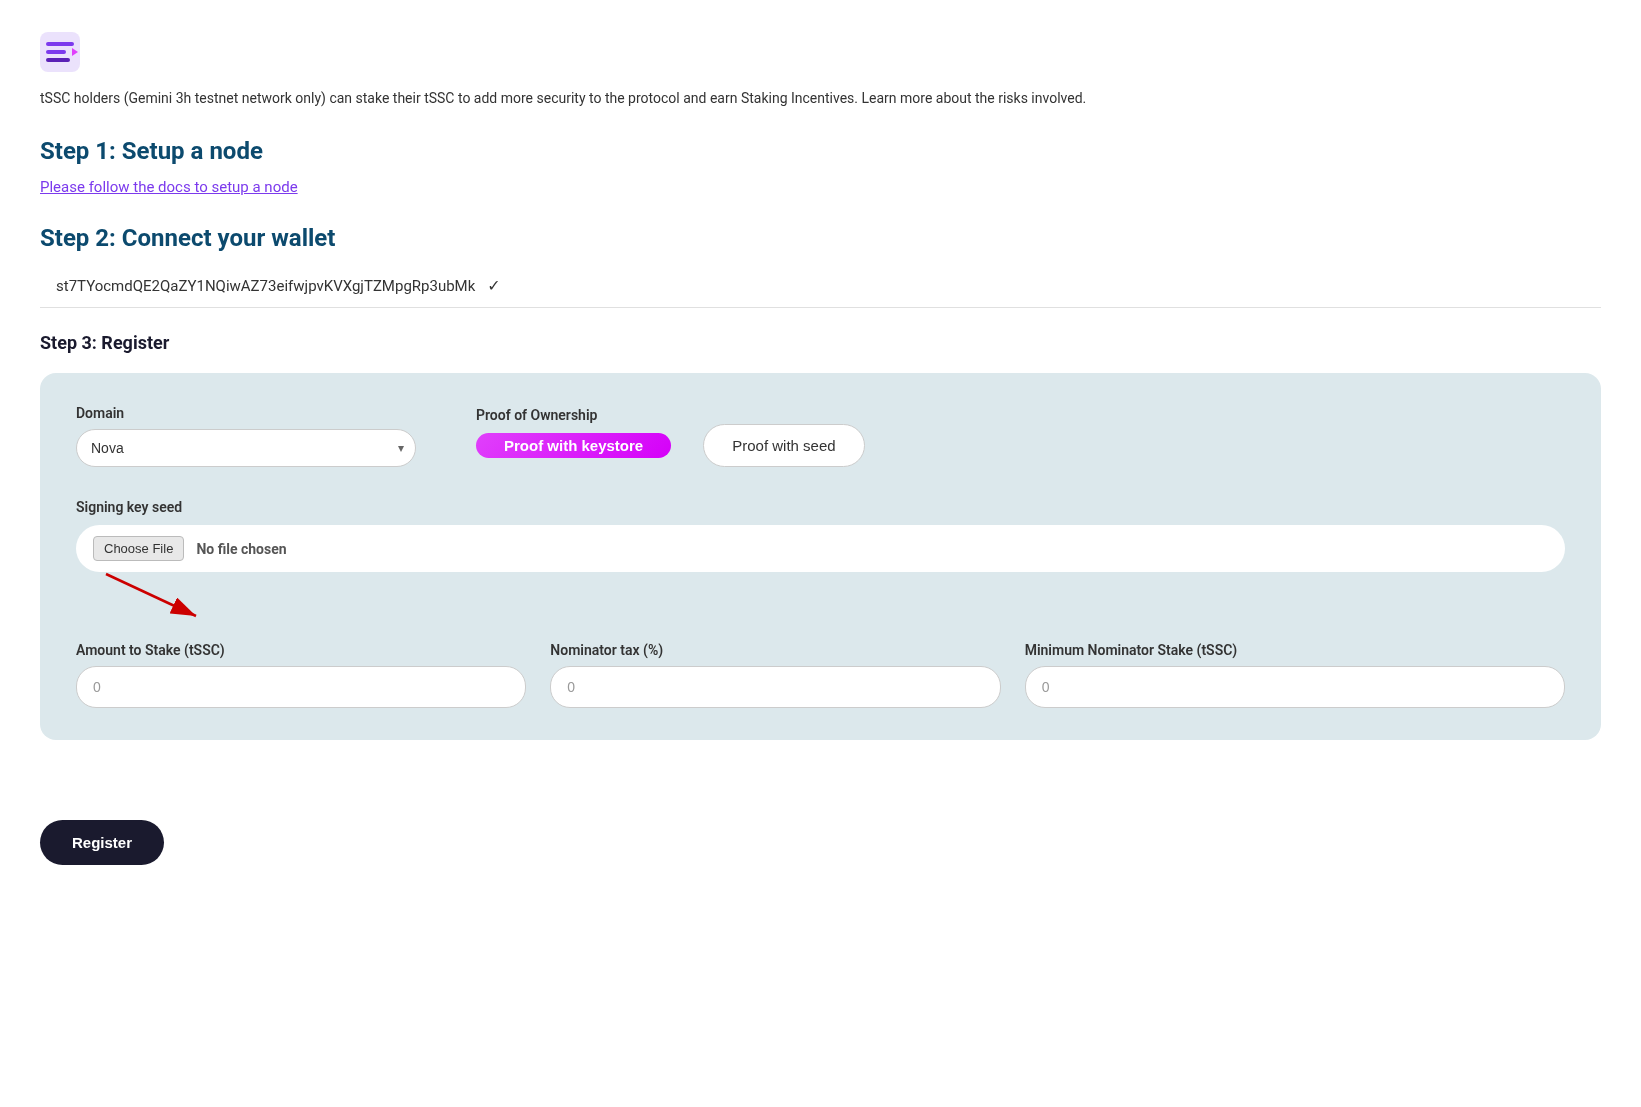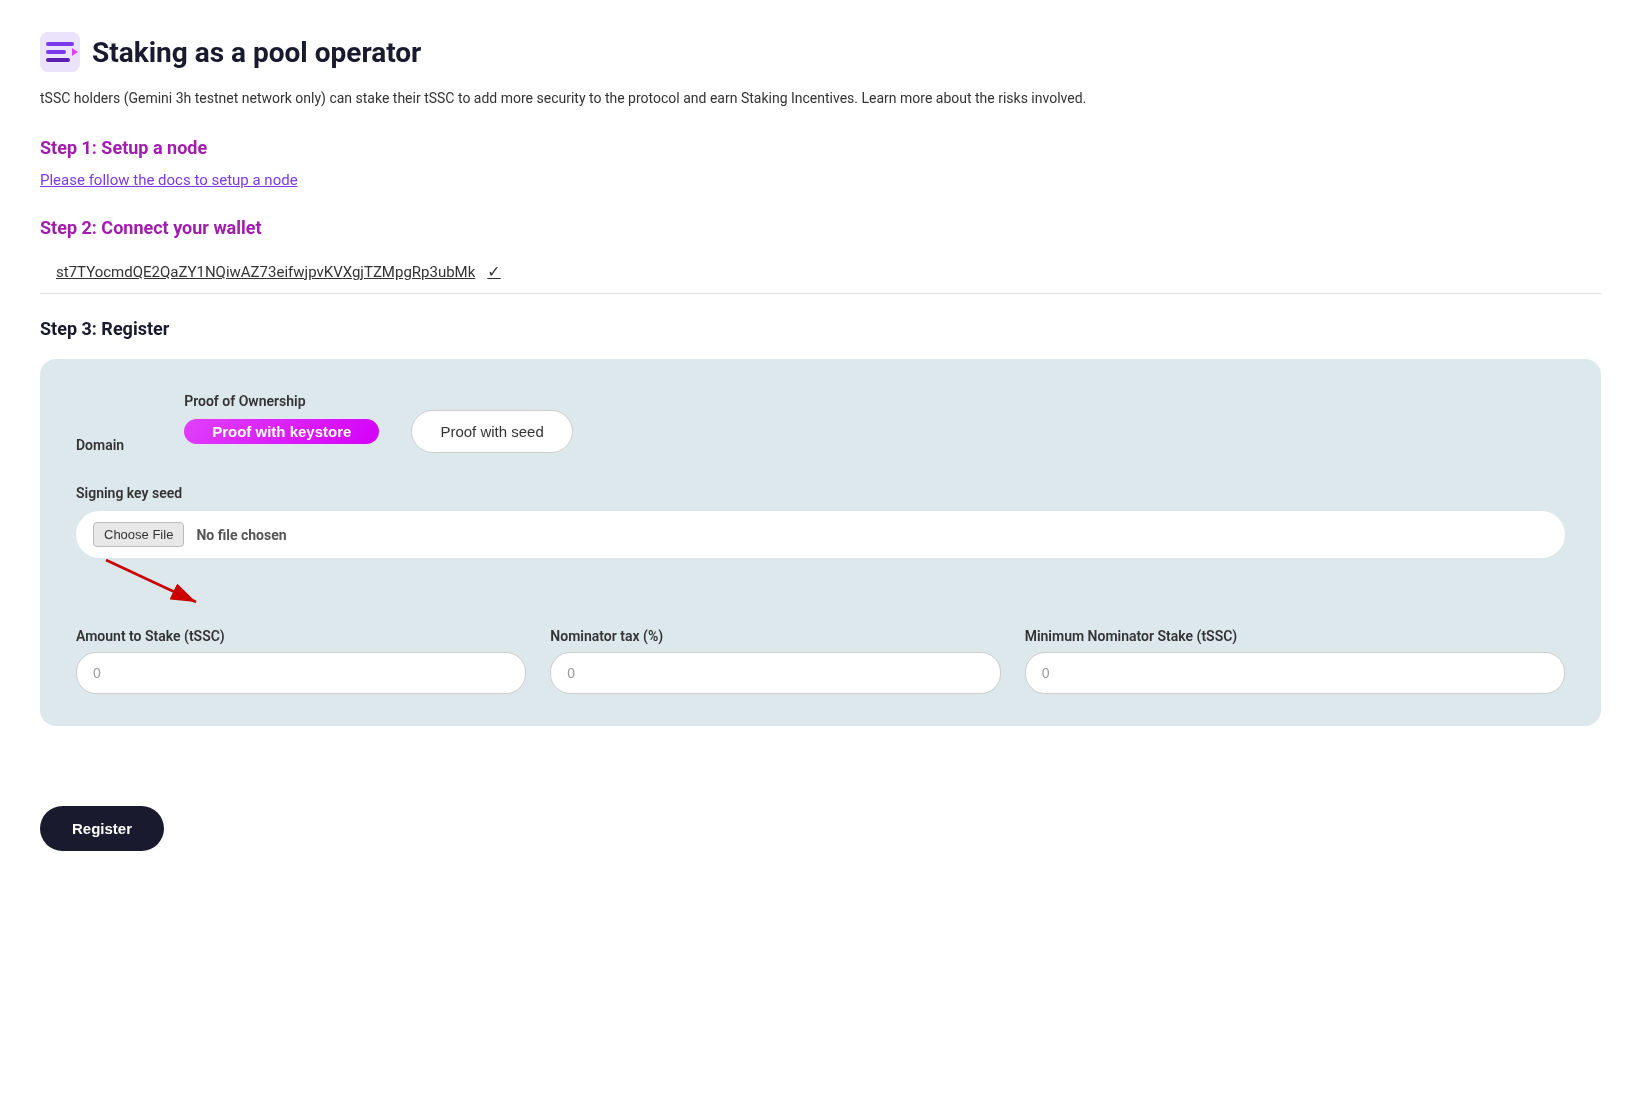--- a/index.html
+++ b/index.html
@@ -37,23 +37,23 @@
 
     .subtitle {
       font-size: 14px;
       color: #333;
       margin-bottom: 28px;
       line-height: 1.5;
       max-width: 1200px;
     }
 
     .step-heading {
-      font-size: 18px;
+      font-size: 24px;
       font-weight: 700;
-      color: #a21caf;
+      color: #0c4a6e;
       margin-bottom: 12px;
     }
 
     .docs-link {
       color: #7c3aed;
       text-decoration: underline;
       font-size: 15px;
       cursor: pointer;
       display: inline-block;
       margin-bottom: 28px;
@@ -65,21 +65,20 @@
 
     .wallet-address-row {
       display: flex;
       align-items: center;
       gap: 12px;
       padding: 12px 16px;
       font-size: 15px;
       color: #333;
       border-bottom: 1px solid #e0e0e0;
       margin-bottom: 24px;
-      text-decoration: underline;
     }
 
     .checkmark {
       color: #333;
       font-size: 16px;
     }
 
     .step3-heading {
       font-size: 18px;
       font-weight: 700;
@@ -271,21 +270,20 @@
 <body>
 
 <div class="page-header">
   <svg class="logo-icon" viewBox="0 0 40 40" fill="none">
     <rect width="40" height="40" rx="8" fill="#7c3aed" opacity="0.15"></rect>
     <rect x="6" y="10" width="28" height="4" rx="2" fill="#7c3aed"></rect>
     <rect x="6" y="18" width="20" height="4" rx="2" fill="#7c3aed"></rect>
     <rect x="6" y="26" width="24" height="4" rx="2" fill="#5b21b6"></rect>
     <polygon points="32,16 38,20 32,24" fill="#e040fb"></polygon>
   </svg>
-  <h1 class="page-title">Staking as a pool operator</h1>
 </div>
 
 <p class="subtitle">tSSC holders (Gemini 3h testnet network only) can stake their tSSC to add more security to the protocol and earn Staking Incentives. Learn more about the risks involved.</p>
 
 <div>
   <h2 class="step-heading">Step 1: Setup a node</h2>
   <a class="docs-link">Please follow the docs to setup a node</a>
 </div>
 
 <div class="step2-section">
@@ -297,20 +295,28 @@
 </div>
 
 <h2 class="step3-heading">Step 3: Register</h2>
 
 <div class="register-card">
 
   <div class="card-row-1">
 
     <div class="field-group">
       <label class="field-label">Domain</label>
+      <div class="domain-select-wrapper">
+        <select class="domain-select">
+          <option>Nova</option>
+          <option>Gemini</option>
+          <option>Mainnet</option>
+        </select>
+        <span class="select-chevron">▾</span>
+      </div>
     </div>
 
     <div class="proof-ownership-wrapper">
       <label class="field-label">Proof of Ownership</label>
       <div class="proof-buttons">
         <button class="btn-proof-keystore">Proof with keystore</button>
         <button class="btn-proof-seed">Proof with seed</button>
       </div>
     </div>
 

